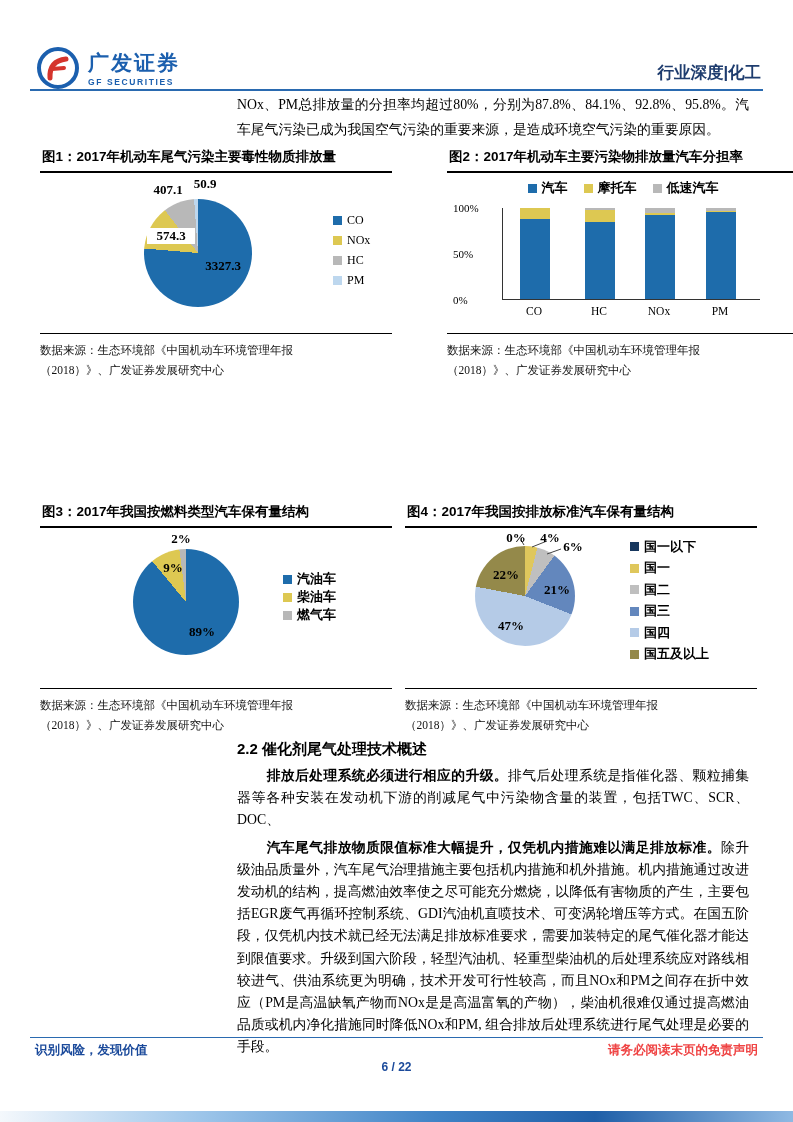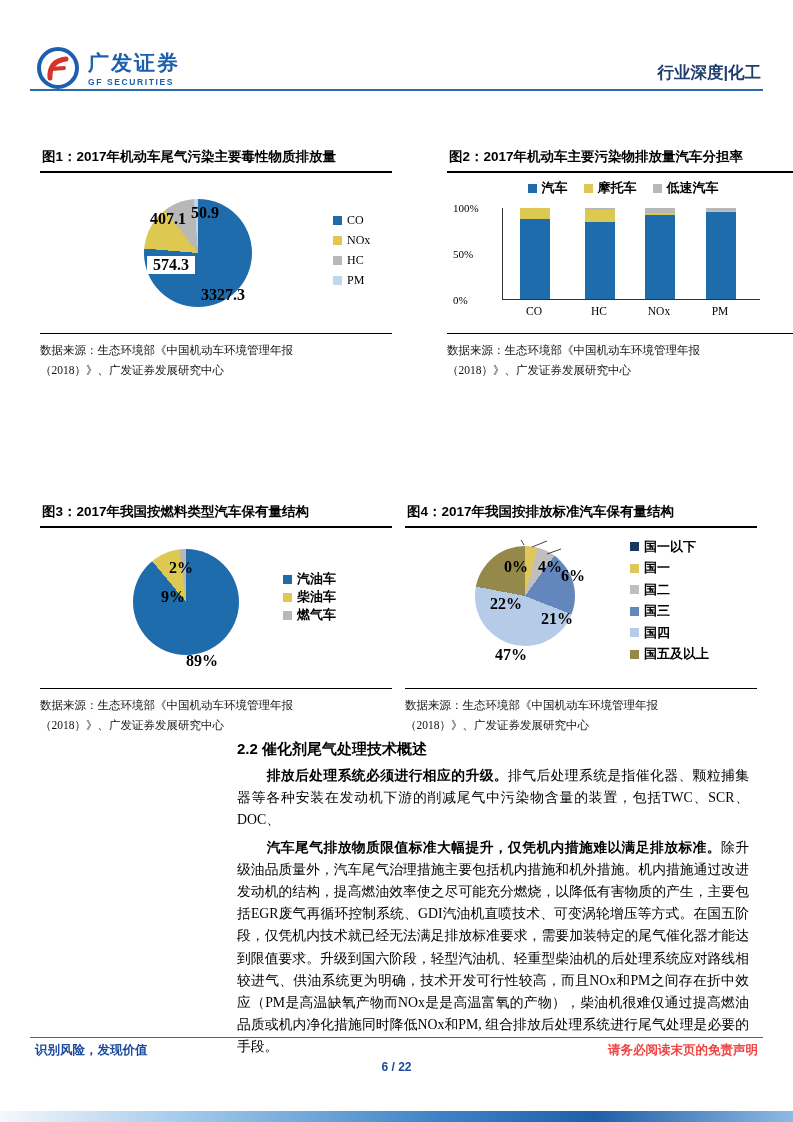--- a/index.html
+++ b/index.html
@@ -29,21 +29,21 @@
   .f1 { left:40px;  top:146px; } .f2 { left:415px; top:146px;margin-left:32px; }
   .f3 { left:40px;  top:501px; } .f4 { left:405px; top:501px; }
   .fig-title { font-size:13.5px; font-weight:bold; padding:2px 2px 5px 2px; border-bottom:2.5px solid #000; font-family:"Liberation Sans",sans-serif; }
   .fig-chart { position:relative; height:160px; }
   .fig-src { border-top:1.5px solid #000; padding-top:6px; font-size:11.5px; line-height:20px; color:#111; }
   
   .pie { position:absolute; border-radius:50%; }
   .pie-1 { left:104px; top:26px; width:108px; height:108px; }
   .pie-3 { left:93px;  top:21px; width:106px; height:106px; }
   .pie-4 { left:70px;  top:18px; width:100px; height:100px; }
-  .pl { position:absolute; font-size:16px; font-weight:600; text-align:center;margin-top:28px; }
+  .pl { position:absolute; font-size:13px; font-weight:600; text-align:center; }
   .pl-bg { background:#fff; padding:0 1px; }
   
   .vlegend { position:absolute; }
   .vlegend .li { display:flex; align-items:center; gap:5px; }
   .lg1 { left:293px; top:37px; font-size:12px; }
   .lg1 .li { height:20px; }
   .lg3 { left:243px; top:42px; font-size:13px; font-weight:bold; }
   .lg3 .li { height:18px;justify-content:space-between; }
   .lg4 { left:225px; top:8px; font-size:13px; font-weight:bold; }
   .lg4 .li { height:21.5px; }
@@ -79,20 +79,21 @@
       <path d="M17 24 L29 23" fill="none" stroke="#d5342c" stroke-width="4" stroke-linecap="round"></path>
     </svg>
     <div class="logo-txt">
       <div class="cn">广发证券</div>
       <div class="en">GF SECURITIES</div>
     </div>
   </div>
   <div class="hdr-tag">行业深度|化工</div>
   <div class="hdr-rule"></div>
 
+  <div class="bodytxt intro">NOx、PM总排放量的分担率均超过80%，分别为87.8%、84.1%、92.8%、95.8%。汽车尾气污染已成为我国空气污染的重要来源，是造成环境空气污染的重要原因。</div>
 
   <div class="fig f1">
     <div class="fig-title">图1：2017年机动车尾气污染主要毒性物质排放量</div>
     <div class="fig-chart">
       <div class="pie pie-1" style="background: conic-gradient(rgb(30, 108, 171) 0deg, rgb(30, 108, 171) 274.756deg, rgb(221, 200, 82) 274.756deg, rgb(221, 200, 82) 322.18deg, rgb(184, 184, 184) 322.18deg, rgb(184, 184, 184) 355.797deg, rgb(189, 215, 238) 355.797deg, rgb(189, 215, 238) 360deg);"></div>
       <div class="pl" style="left:145px;top:3px;width:40px">50.9</div>
       <div class="pl" style="left:103px;top:9px;width:50px">407.1</div>
       <div class="pl pl-bg" style="left:107px;top:55px;width:48px">574.3</div>
       <div class="pl" style="left:157px;top:85px;width:52px">3327.3</div>
       <div class="vlegend lg1">

